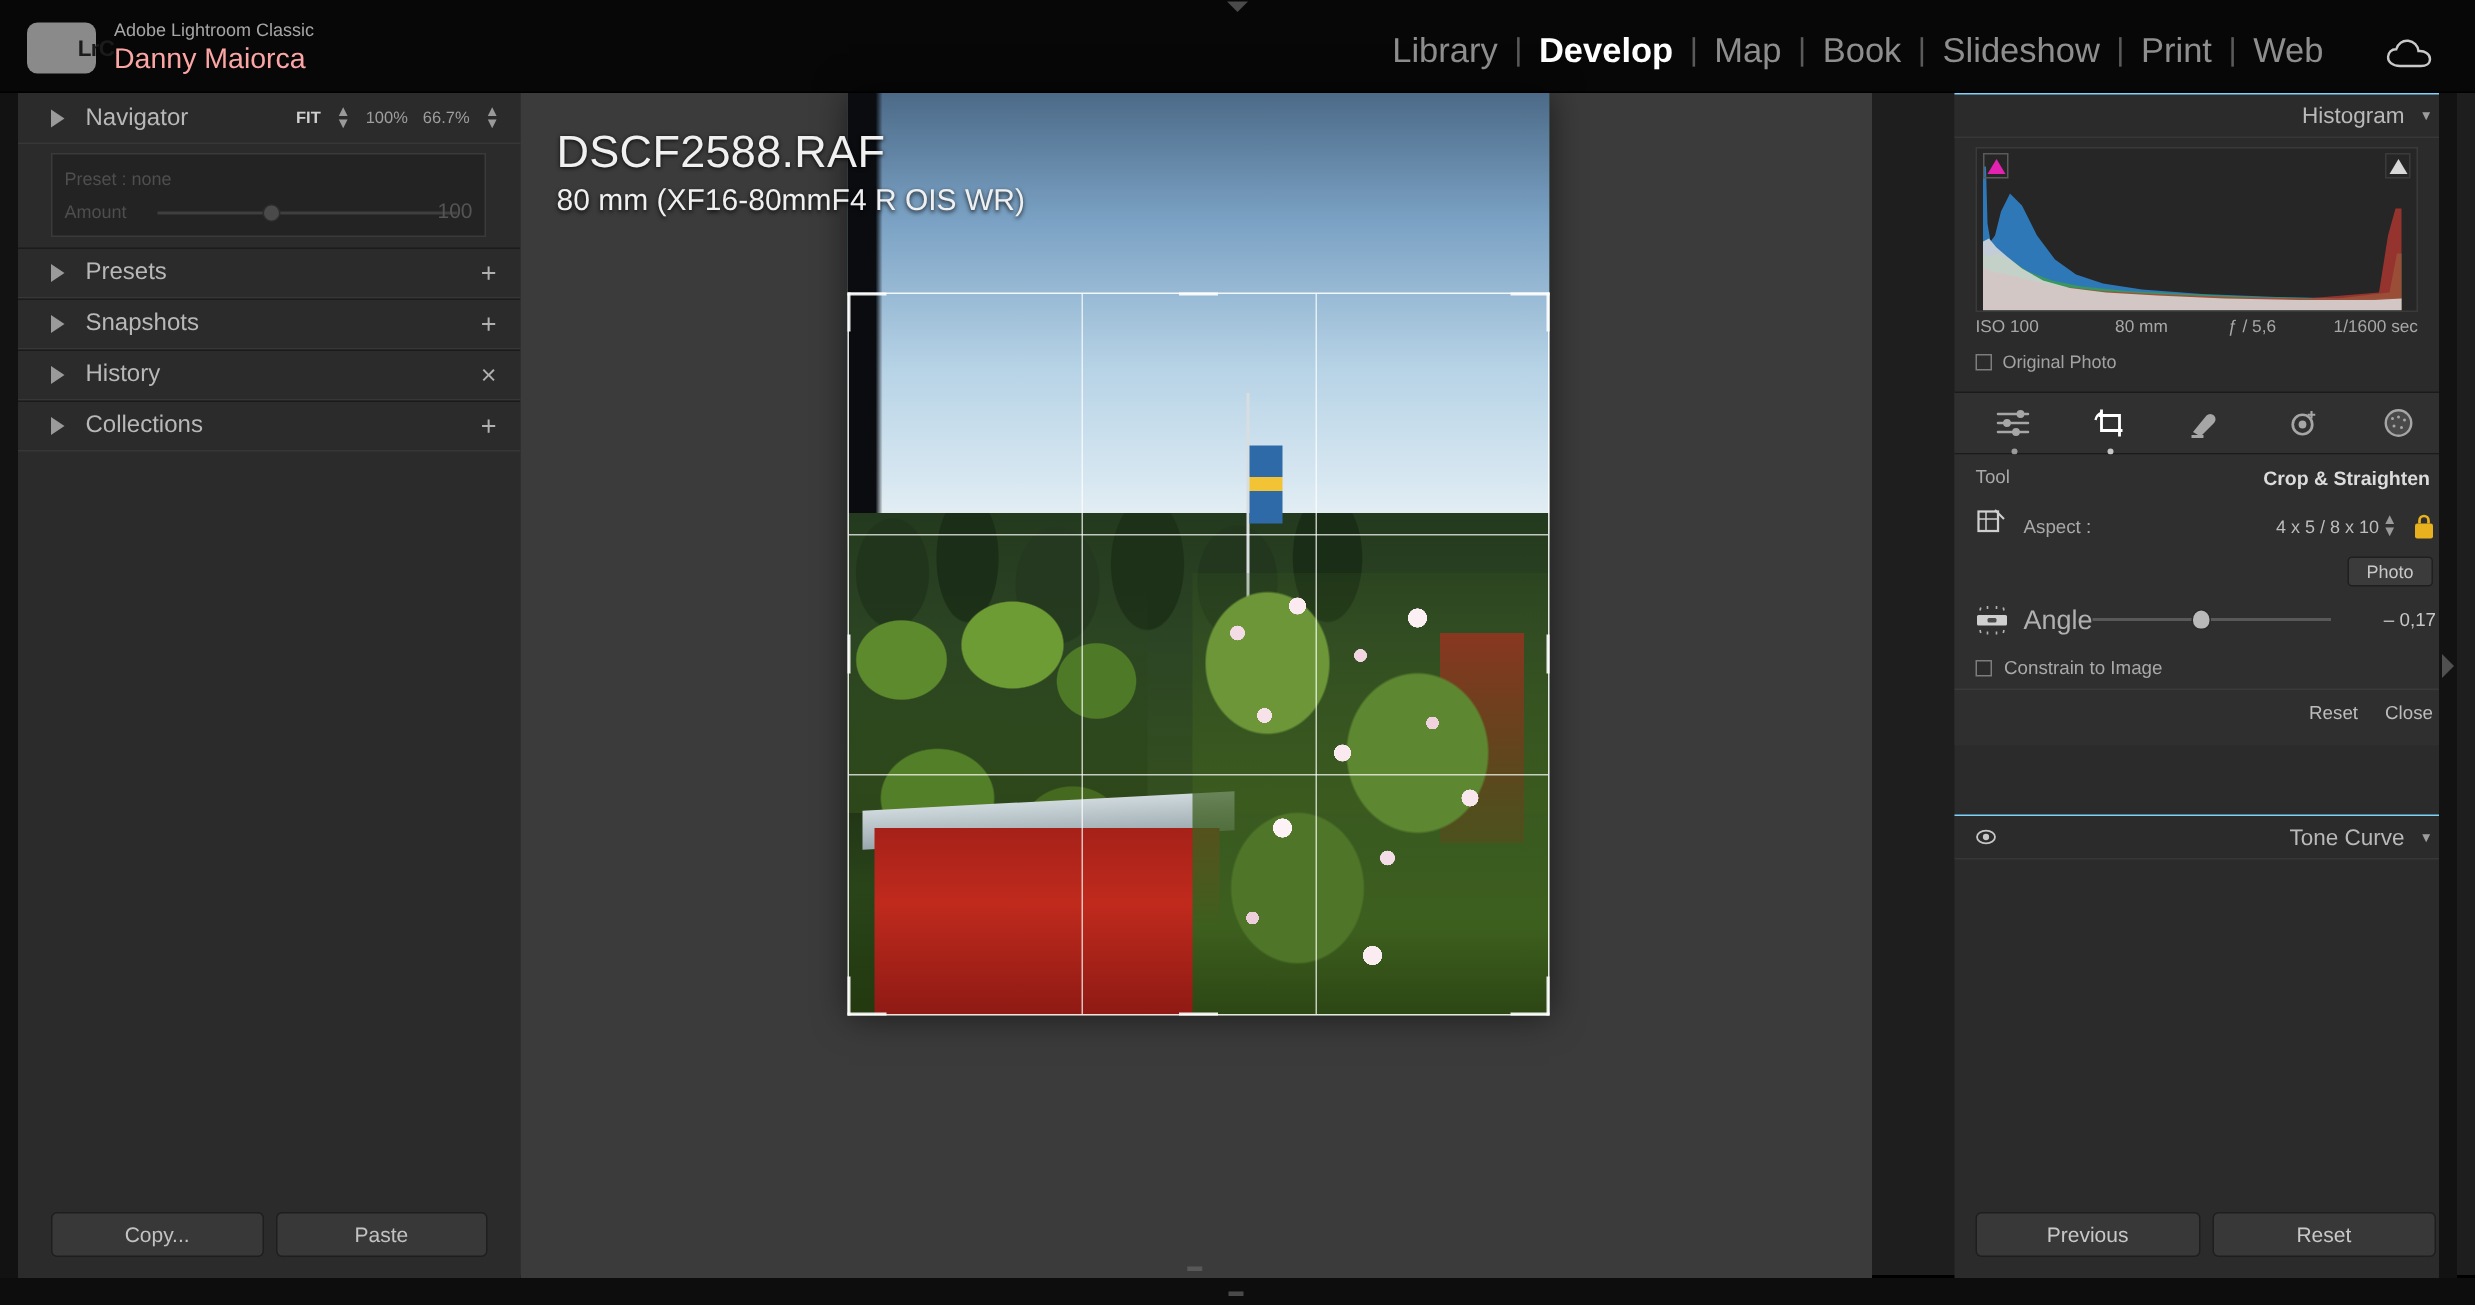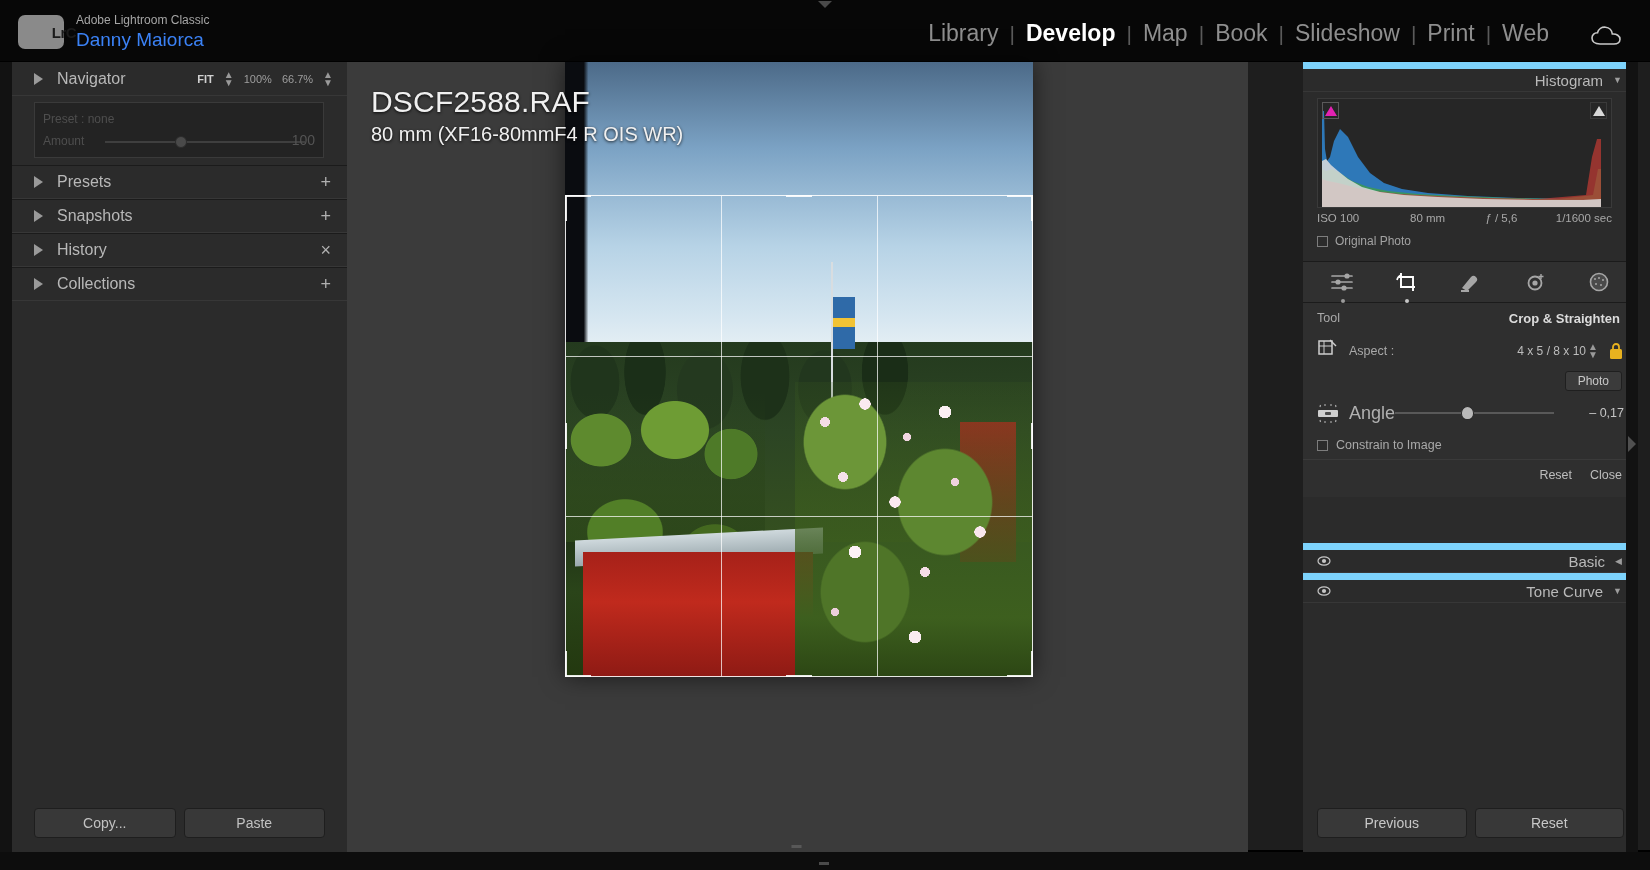--- a/index.html
+++ b/index.html
@@ -22,21 +22,21 @@
   .lrc-logo {
     width:34px; height:34px; border-radius:7px;
     background:#8a8a8a;
     display:flex; align-items:center; justify-content:center;
     font-size:15px; font-weight:bold; color:#1b1b1b;
     letter-spacing:-0.5px;
     padding-left:46px;
   }
   #app-text { margin-left:12px; line-height:1.15; }
   #app-text .line1 { font-size:12px; color:#a6a6a6; }
-  #app-text .line2 { font-size:19px; color:#3b82f6; margin-top:1px; }
+  #app-text .line2 { font-size:19px; color:#fca5a5; margin-top:1px; }
 
   #module-picker {
     position:absolute; right:90px; top:20px;
     display:flex; align-items:center; gap:0px;
     font-size:23px;
   }
   .mod { color:#8e8e8e; padding:0 11px; cursor:pointer; white-space:nowrap; }
   .mod.active { color:#ffffff; font-weight:bold; }
   .mod-sep { color:#5a5a5a; font-size:21px; }
   #cloud-icon { position:absolute; right:25px; top:26px; width:34px; height:22px; cursor:pointer; }
@@ -242,21 +242,21 @@
   #right-strip { position:absolute; right:0; top:0; width:12px; height:790px; background:#121212; }
   #right-collapse {
     position:absolute; right:2px; top:374px; width:0;height:0;
     border-top:8px solid transparent; border-bottom:8px solid transparent;
     border-left:8px solid #505050;
   }
 
   .rhead {
     position:relative; height:30px; display:flex; align-items:center; justify-content:flex-end;
     padding:0 16px;
-    border-top:7px solid #7dd3fc; border-bottom:1px solid #373737;
+    border-top:1px solid #7dd3fc; border-bottom:1px solid #373737;
     background:#2b2b2b; cursor:pointer;
   }
   .rhead .rtitle { font-size:15px; color:#b9b9b9; }
   .rhead .chev { margin-left:10px; font-size:9px; color:#9d9d9d; }
   .rhead .eye {
     position:absolute; left:14px; top:50%; transform:translateY(-50%);
     width:14px; height:14px;
   }
 
   #histogram-box {
@@ -654,28 +654,20 @@
         <span>Constrain to Image</span>
       </div>
 
       <div id="reset-close-row">
         <span>Reset</span>
         <span>Close</span>
       </div>
     </div>
 
     <div style="position:absolute; left:0; top:481px; width:335px;">
-      <div class="rhead">
-        <svg class="eye" viewBox="0 0 14 14">
-          <ellipse cx="7" cy="7" rx="6" ry="4.2" fill="none" stroke="#c6c6c6" stroke-width="1.2"></ellipse>
-          <circle cx="7" cy="7" r="2.1" fill="#c6c6c6"></circle>
-        </svg>
-        <span class="rtitle">Basic</span>
-        <span class="chev">◀</span>
-      </div>
 
       <div class="rhead">
         <svg class="eye" viewBox="0 0 14 14">
           <ellipse cx="7" cy="7" rx="6" ry="4.2" fill="none" stroke="#c6c6c6" stroke-width="1.2"></ellipse>
           <circle cx="7" cy="7" r="2.1" fill="#c6c6c6"></circle>
         </svg>
         <span class="rtitle">Tone Curve</span>
         <span class="chev">▼</span>
       </div>
 

